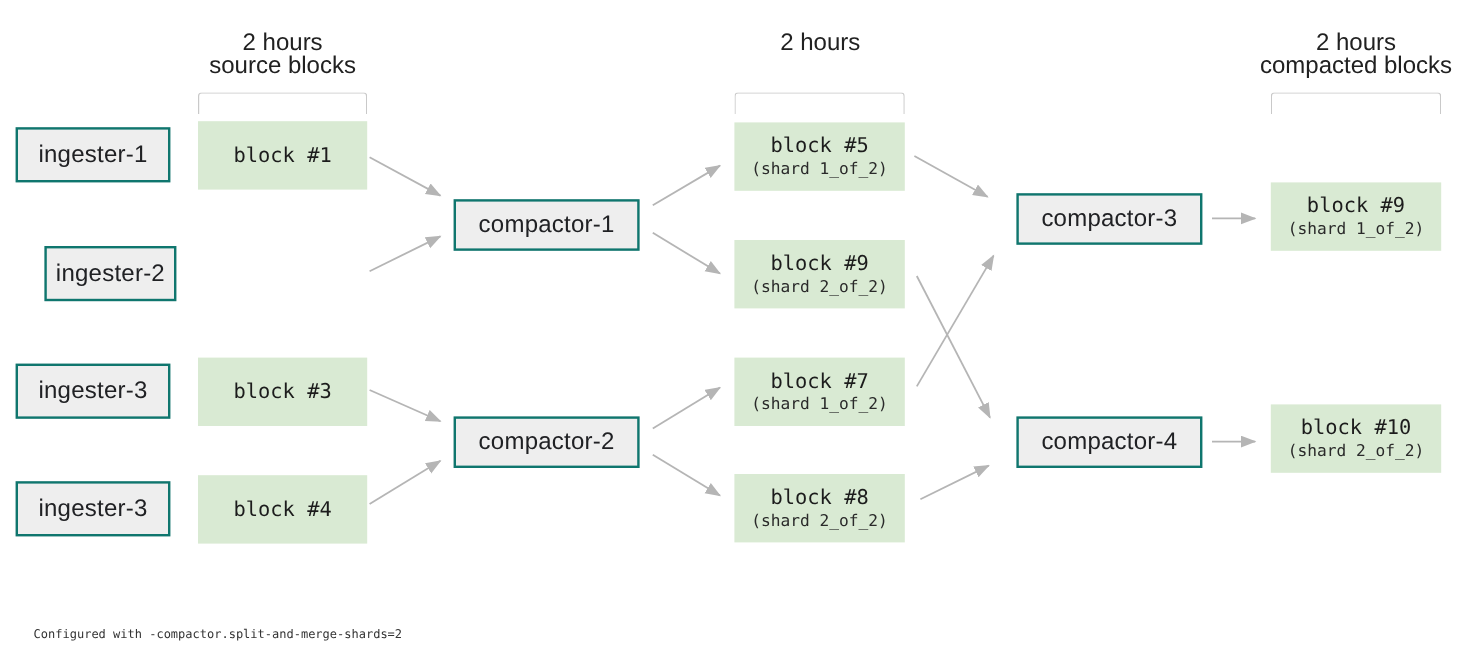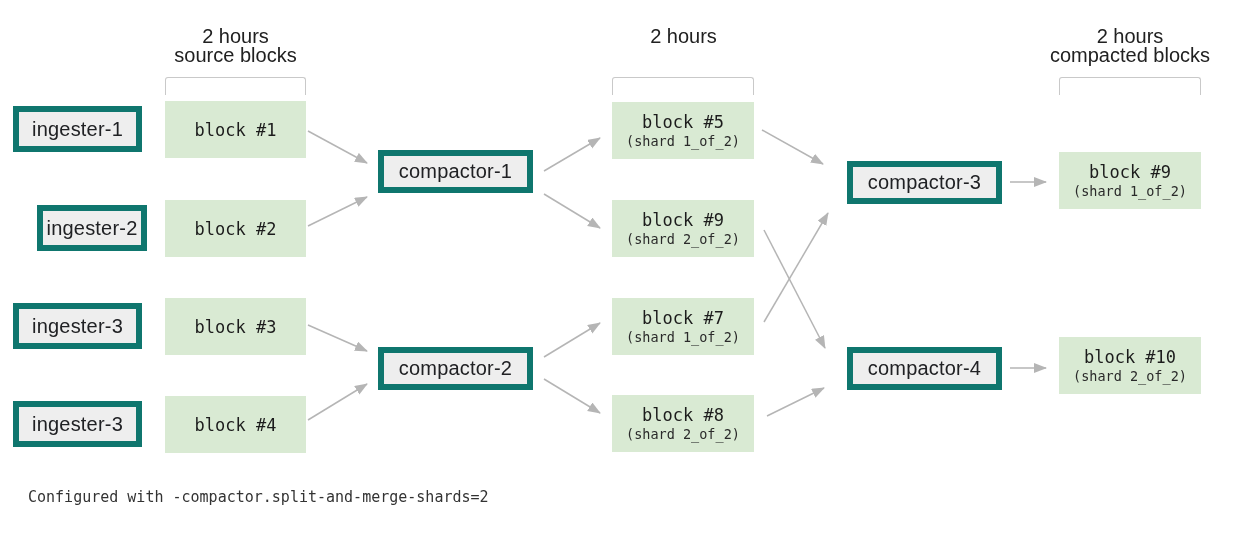--- a/index.html
+++ b/index.html
@@ -7,41 +7,41 @@
     position:relative; width:1236px; height:551px; background:#ffffff;
     font-family:"Liberation Sans", sans-serif; overflow:hidden;
   }
   .arrows { position:absolute; left:0; top:0; pointer-events:none; }
   .node {
     position:absolute; box-sizing:border-box;
     display:flex; align-items:center; justify-content:center;
     flex-direction:column; text-align:center;
   }
   .gray-node {
-    background:#eeeeee; border:6px solid #0f766e;
+    background:#eeeeee; border:2px solid #0f766e;
     font-size:20px; color:#202124; letter-spacing:0.2px;
   }
   .green-node {
     background:#d9ead3; border:none;
     font-family:"DejaVu Sans Mono", monospace; color:#1c1c1c;
   }
   .block-label { font-size:17px; line-height:20px; }
   .shard-label { font-size:13.5px; line-height:16px; margin-top:1px; color:#2a2a2a; }
   .col-header {
     position:absolute; text-align:center; font-size:20px; line-height:19px;
     color:#212121; white-space:nowrap;
   }
   .bracket {
     position:absolute; box-sizing:border-box; height:18px;
     border:1.5px solid #c9c9c9; border-bottom:none;
     border-radius:3px 3px 0 0; background:transparent;
   }
   .caption {
-    position:absolute; left:28px; top:488px;
-    font-family:"DejaVu Sans Mono", monospace; font-size:15px; color:#333333;
+    position:absolute; left:28px; top:524px;
+    font-family:"DejaVu Sans Mono", monospace; font-size:10px; color:#333333;
     white-space:pre;
   }
 </style>
 </head>
 <body>
 
 <div class="canvas">
 
   <svg class="arrows" width="1236" height="551" viewBox="0 0 1236 551">
     <defs>
@@ -92,31 +92,28 @@
   <div class="node gray-node" style="left:13px; top:303px; width:129px; height:46px;">
     <span>ingester-3</span>
   </div>
   <div class="node gray-node" style="left:13px; top:401px; width:129px; height:46px;">
     <span>ingester-3</span>
   </div>
 
   <div class="node green-node" style="left:165px; top:101px; width:141px; height:57px;">
     <span class="block-label">block #1</span>
   </div>
-  <div class="node green-node" style="left:165px; top:200px; width:141px; height:57px;">
-    <span class="block-label">block #2</span>
-  </div>
   <div class="node green-node" style="left:165px; top:298px; width:141px; height:57px;">
     <span class="block-label">block #3</span>
   </div>
   <div class="node green-node" style="left:165px; top:396px; width:141px; height:57px;">
     <span class="block-label">block #4</span>
   </div>
 
-  <div class="node gray-node" style="left:378px; top:150px; width:155px; height:43px;">
+  <div class="node gray-node" style="left:378px; top:166px; width:155px; height:43px;">
     <span>compactor-1</span>
   </div>
   <div class="node gray-node" style="left:378px; top:347px; width:155px; height:43px;">
     <span>compactor-2</span>
   </div>
 
   <div class="node green-node" style="left:612px; top:102px; width:142px; height:57px;">
     <span class="block-label">block #5</span>
     <span class="shard-label">(shard 1_of_2)</span>
   </div>

